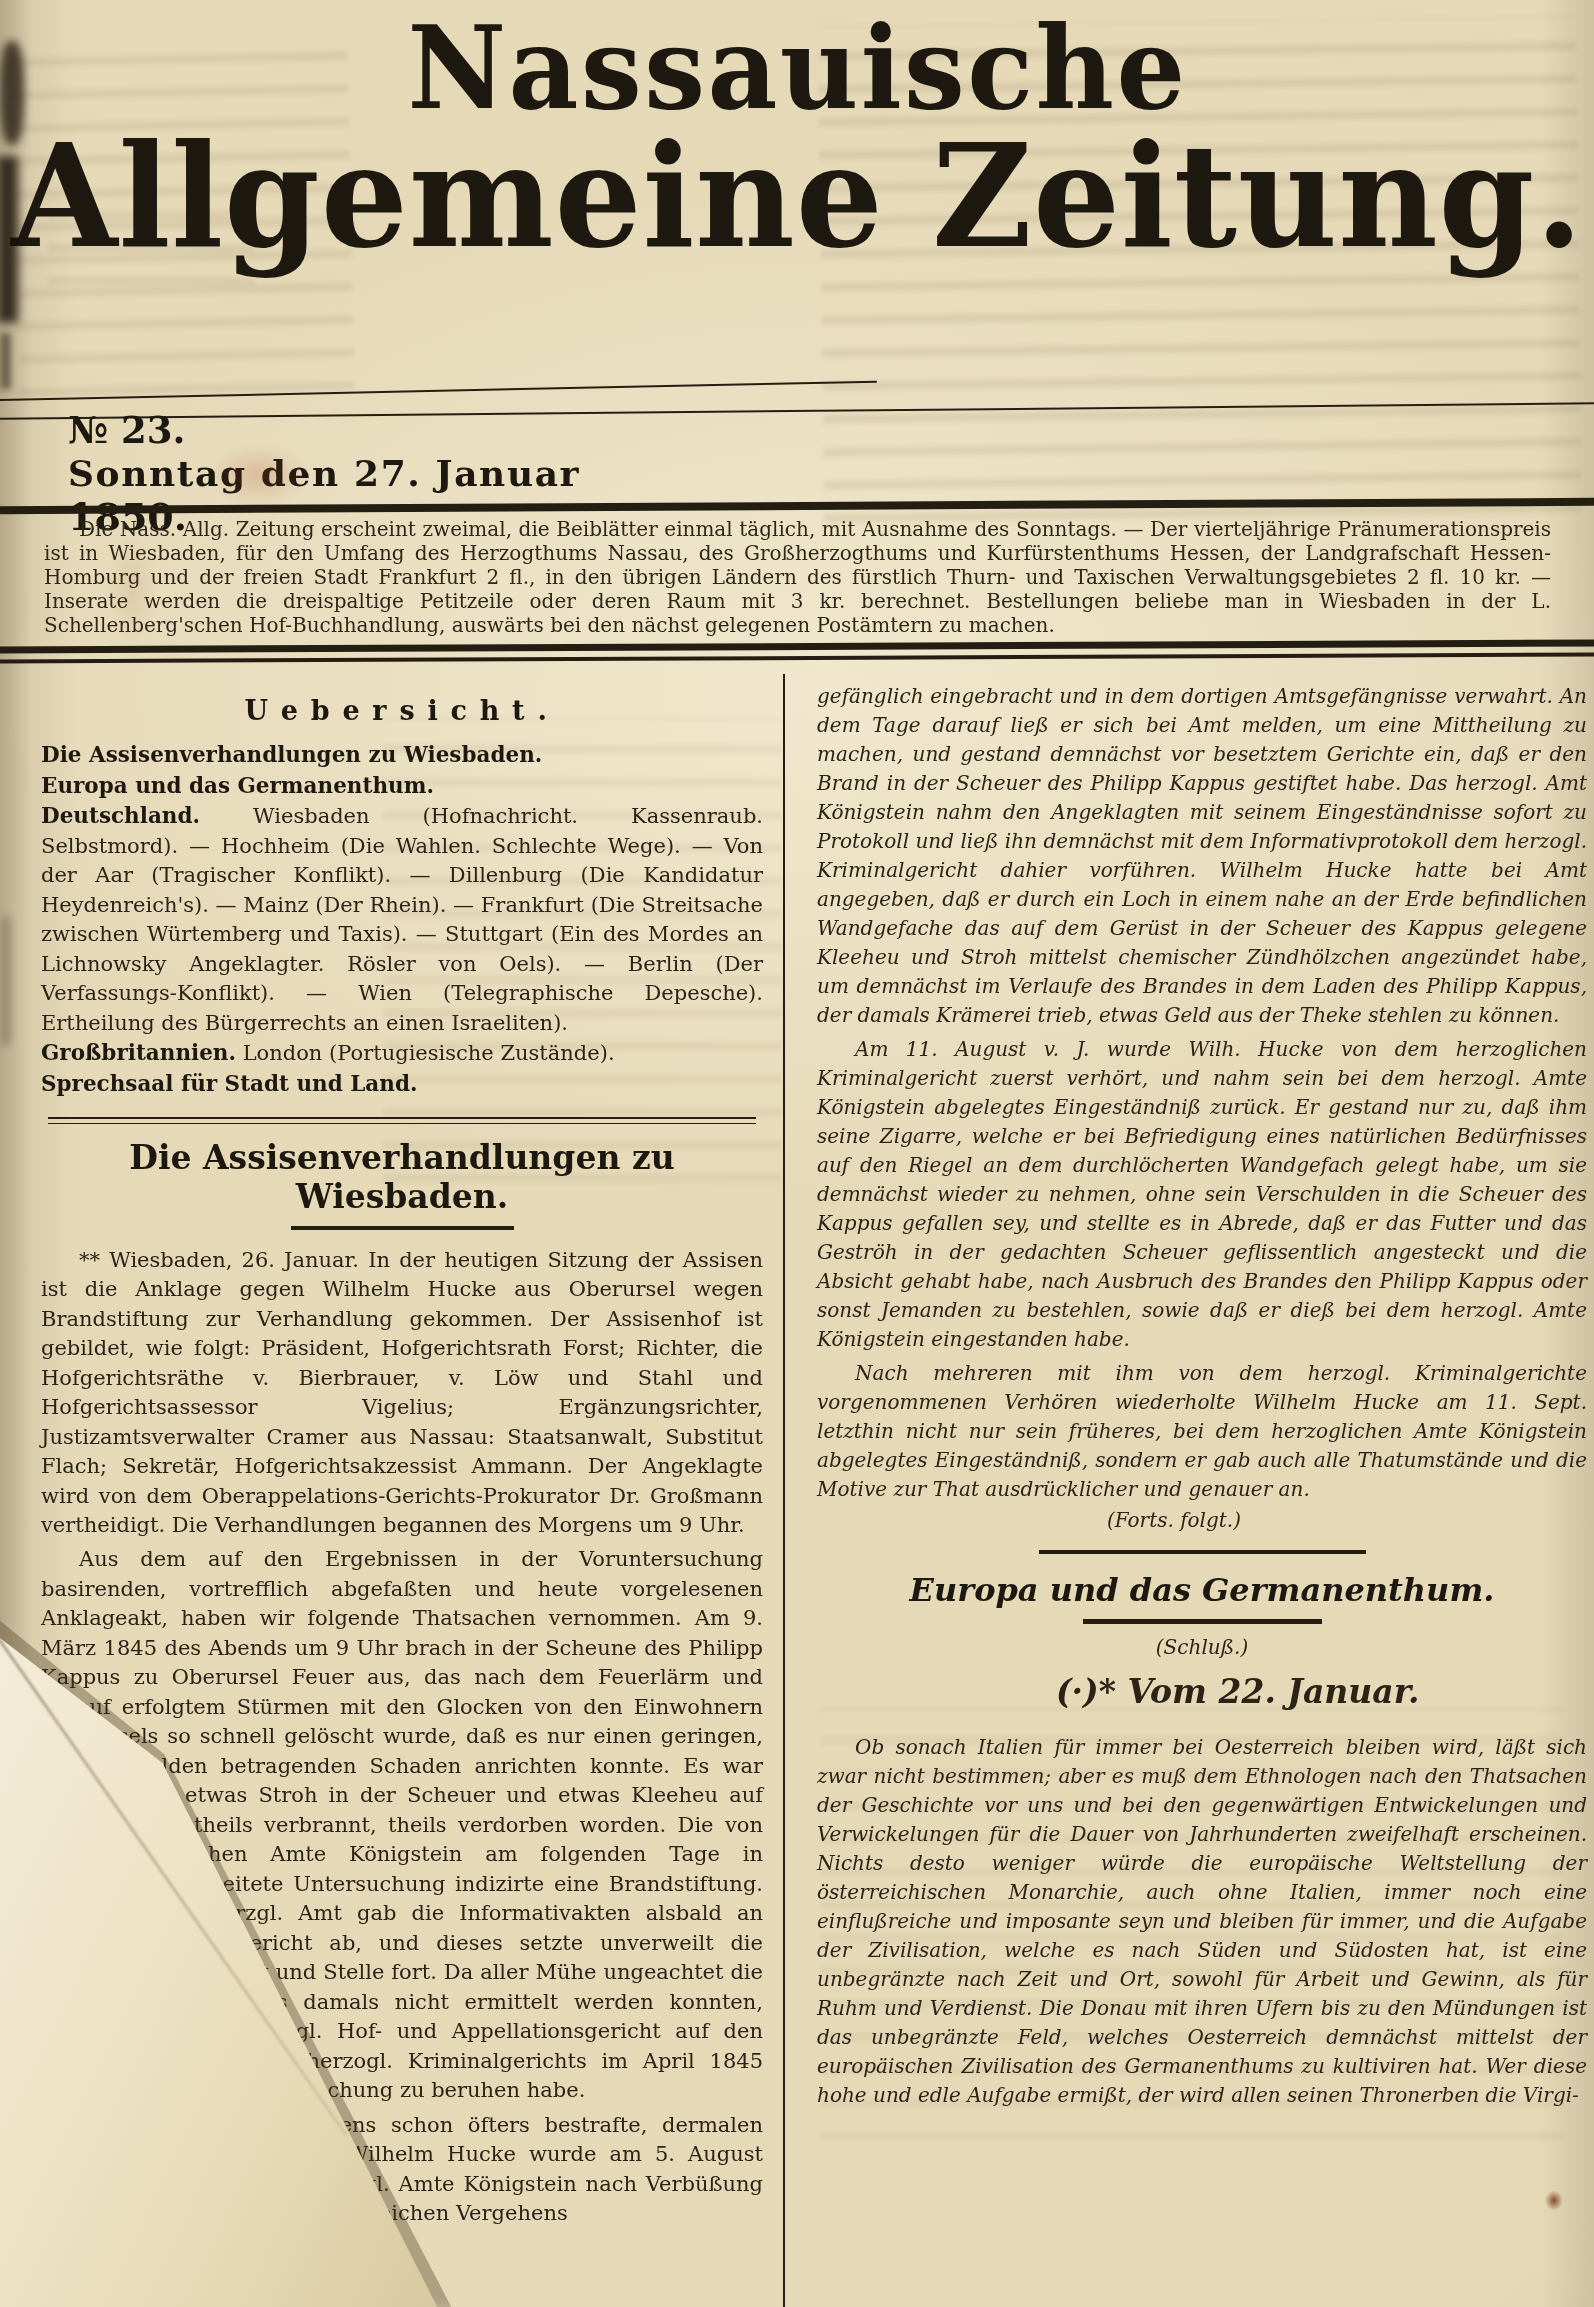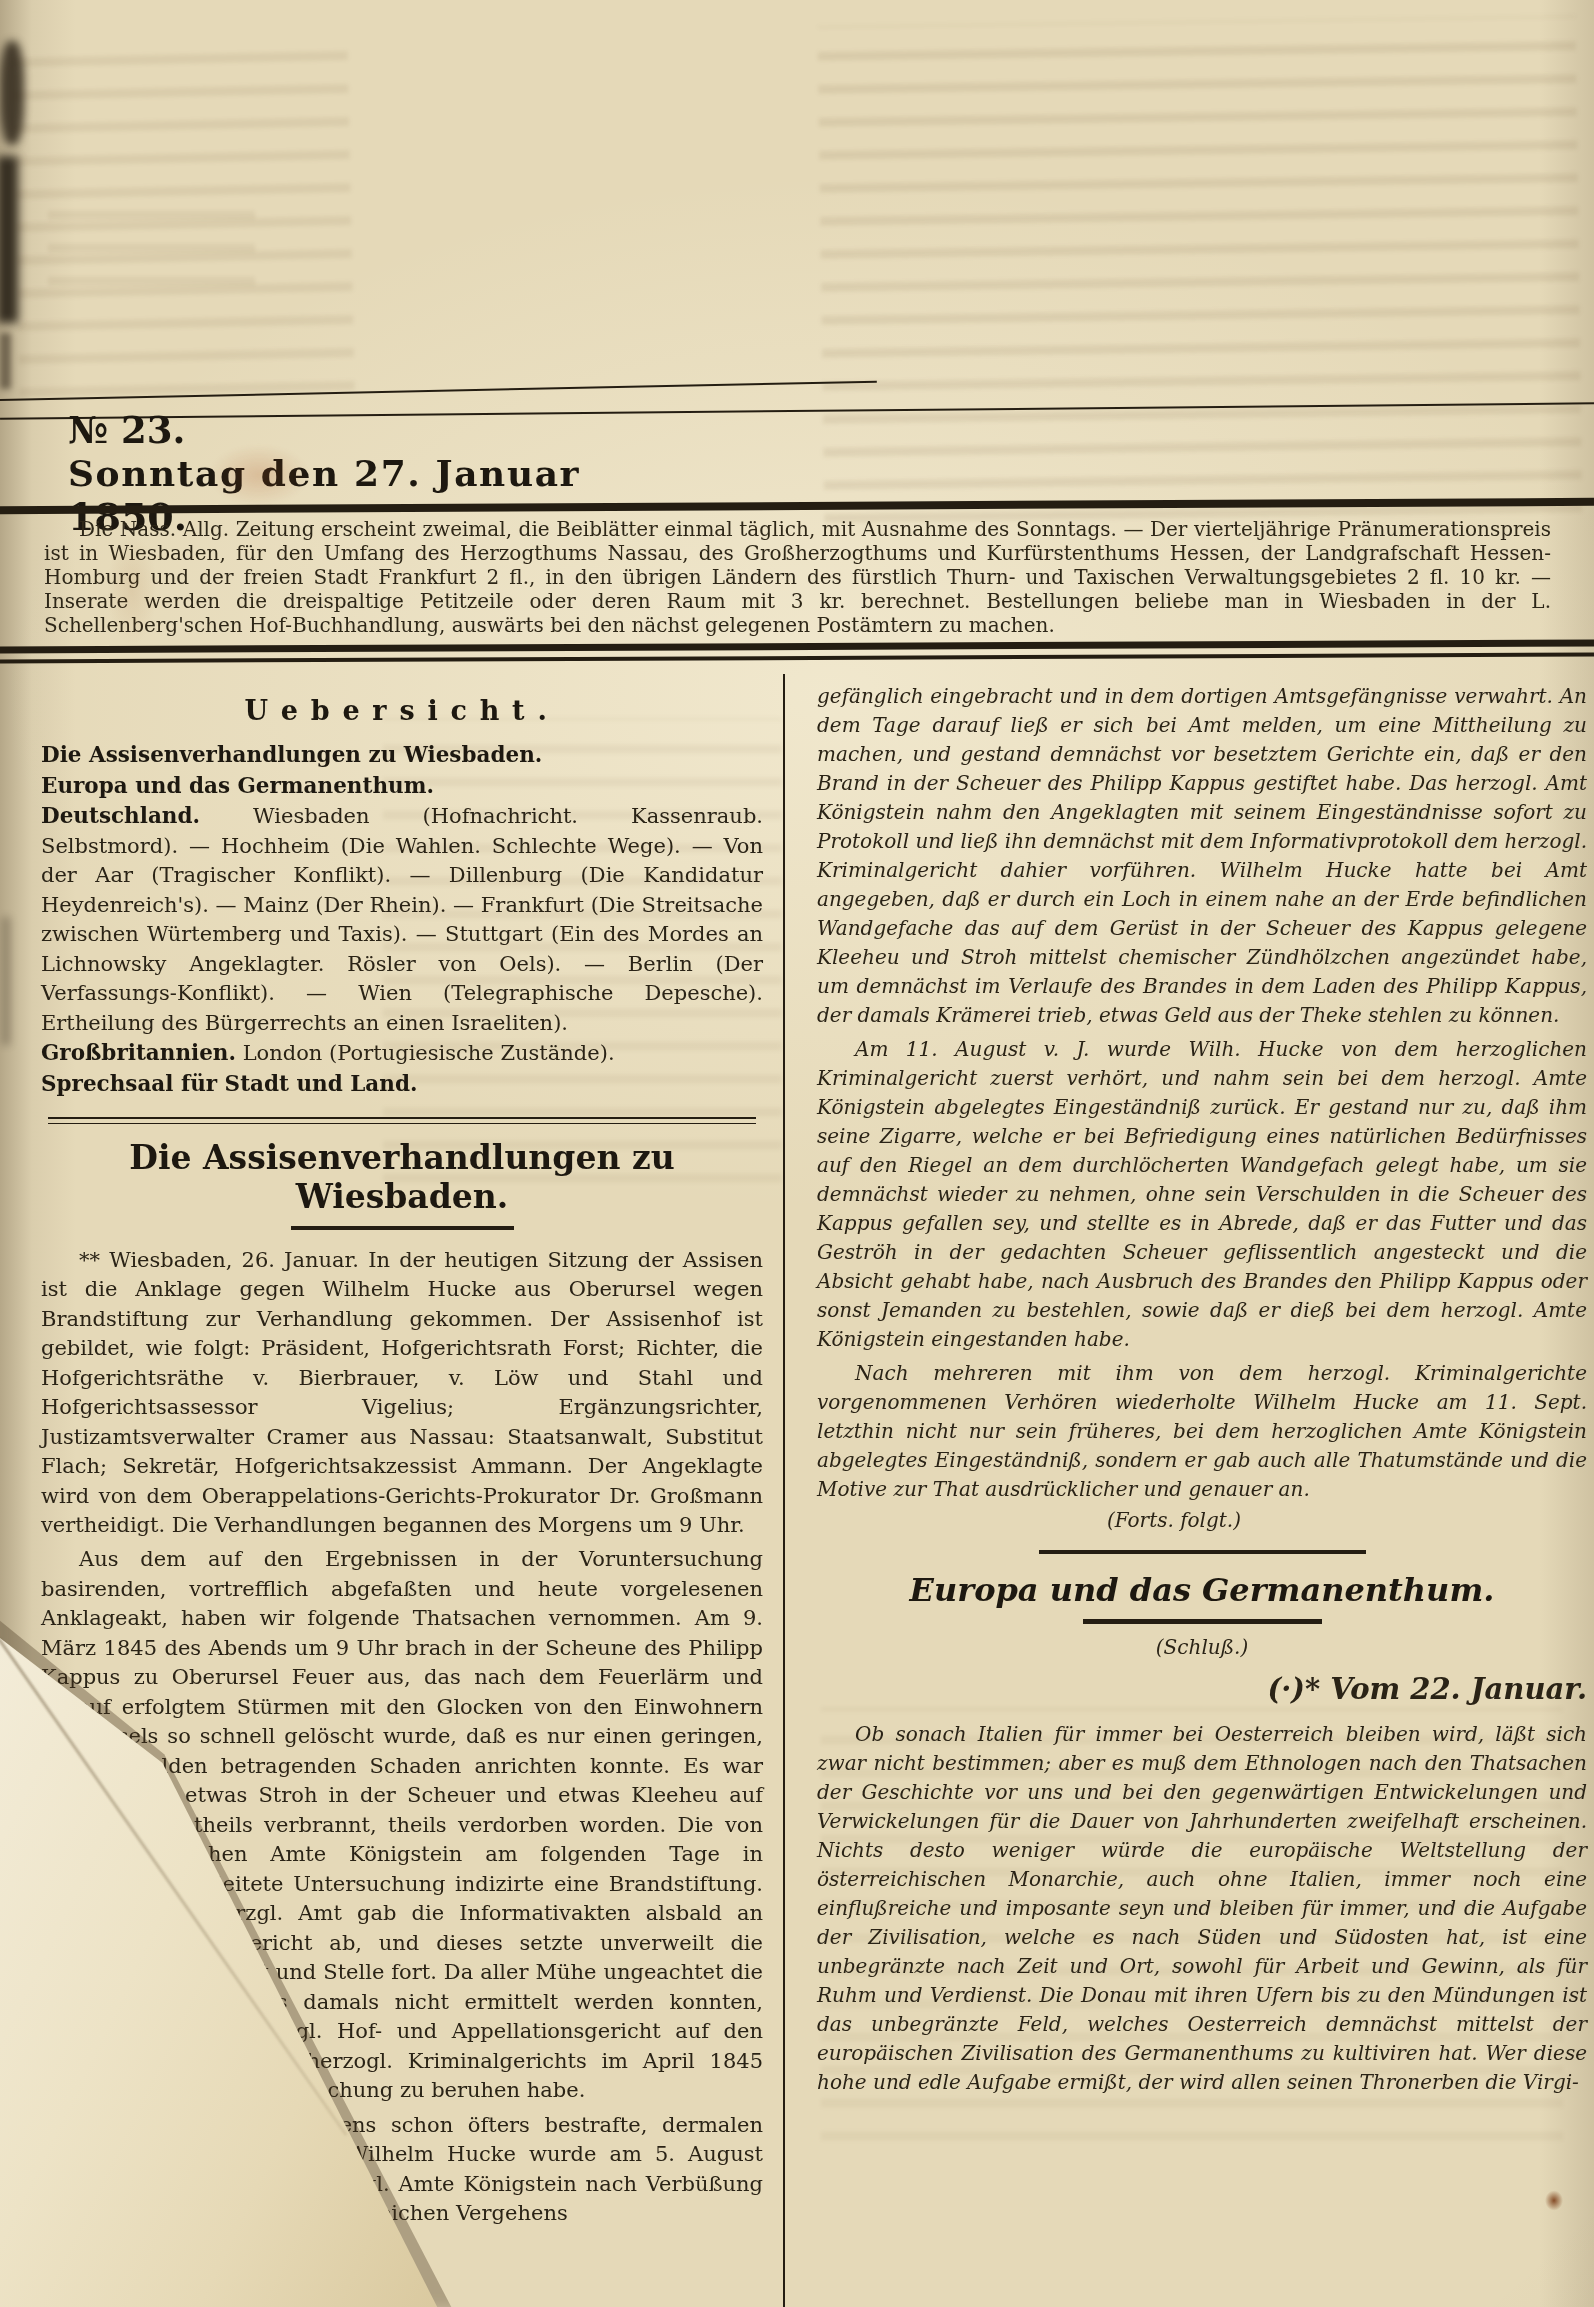--- a/index.html
+++ b/index.html
@@ -84,21 +84,21 @@
 
   .para { margin:0 0 4.8px; font-size:21px; line-height:29.5px; text-align:justify; text-indent:38px; }
   .col-right .para { font-size:20px; line-height:29px; }
   .para.noindent { text-indent:0; }
 
   .forts { margin:3px 0 0; padding-right:56px; font-size:20px; text-align:center; }
   .section-rule { width:327px; height:4px; background:#241d12; margin:17.5px auto 17.5px; }
 
   .art2-h { margin:0; text-align:center; font-size:32px; font-weight:bold; color:#1d1810; }
   .schluss { margin:0 0 12.8px; text-align:center; font-size:20px; }
-  .dateline2 { margin:0 0 14px 239px; text-align:right; font-size:29px; font-weight:bold; }
+  .dateline2 { margin:0 0 22px 239px; text-align:left; font-size:33px; font-weight:bold; }
 
   
   .fold { position:absolute; left:-4.8px; top:1617px; width:478px; height:695px; z-index:6; pointer-events:none; }
   .fold-shadow { position:absolute; top:-11px; left:-4.8px; right:0; bottom:0;
                  clip-path:polygon(0 1%, 36% 21%, 96% 100%, 0 100%);
                  background:rgba(70,52,28,0.35); filter:blur(8px); }
   .fold-flap { position:absolute; top:0; left:0; right:0; bottom:0;
                clip-path:polygon(0 2.5%, 35% 21%, 93% 100%, 0 100%);
                background:linear-gradient(116deg, #f3ecd8 2%, #ede3c6 38%, #e6d9b6 66%, #d8c79c 100%); }
   .fold-crease { position:absolute; left:4.8px; top:21px; width:606px; height:3.2px;
@@ -117,20 +117,24 @@
   <div class="ghost g5"></div>
 
   <div class="edge em1"></div>
   <div class="edge em2"></div>
   <div class="edge em3"></div>
   <div class="edge em4"></div>
   <div class="stain stain1"></div>
   <div class="stain stain2"></div>
   <div class="stain stain3"></div>
 
+  <header class="masthead">
+    <div class="m1">Nassauische</div>
+    <div class="m2">Allgemeine Zeitung.</div>
+  </header>
 
   <div class="rule rule-a2"></div>
   <div class="rule rule-a"></div>
 
   <div class="daterow">
     <span class="issue">№ 23.</span>
     <span class="date">Sonntag den 27. Januar</span>
     <span class="year">1850.</span>
   </div>
 

